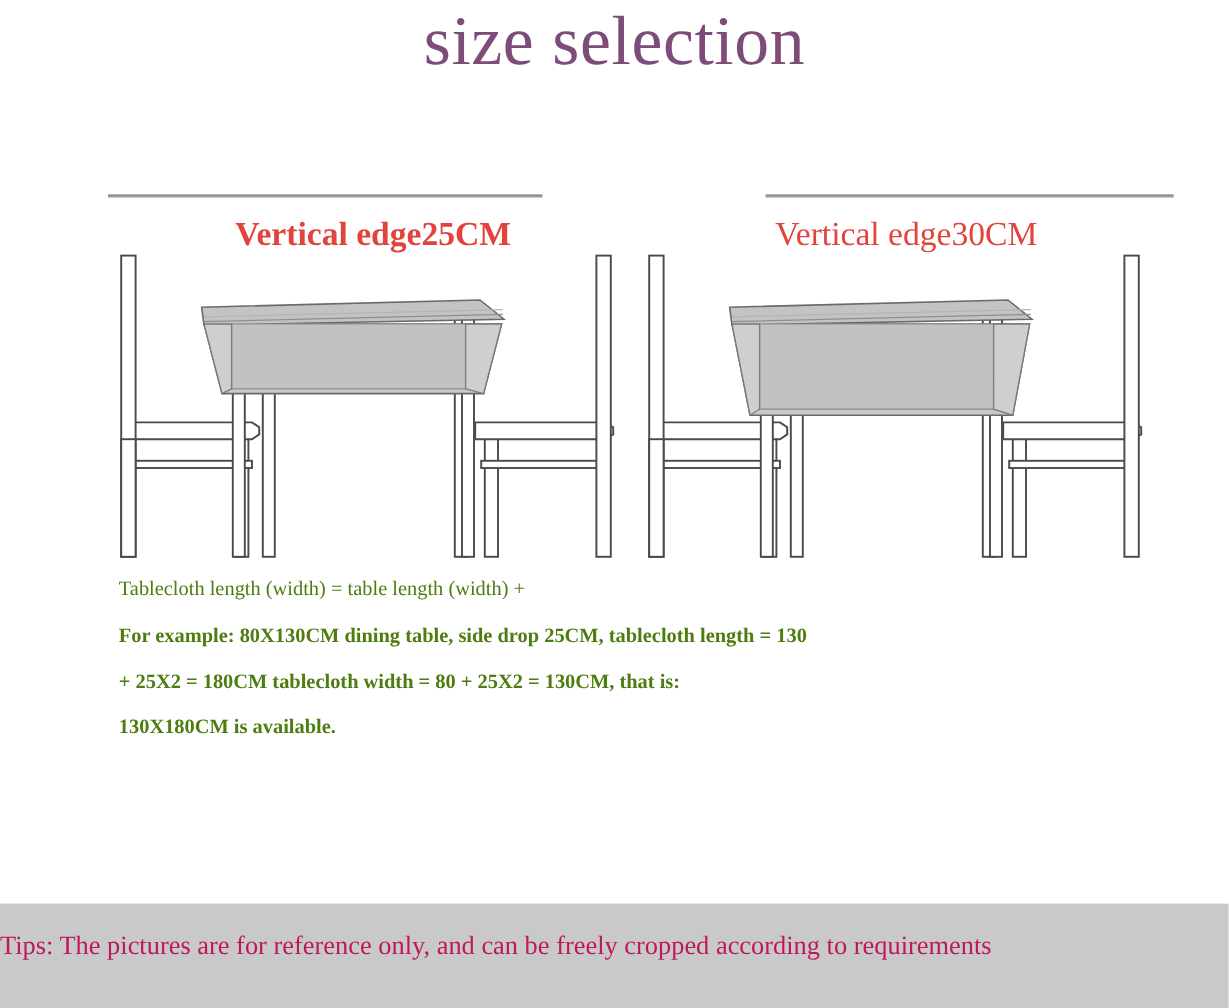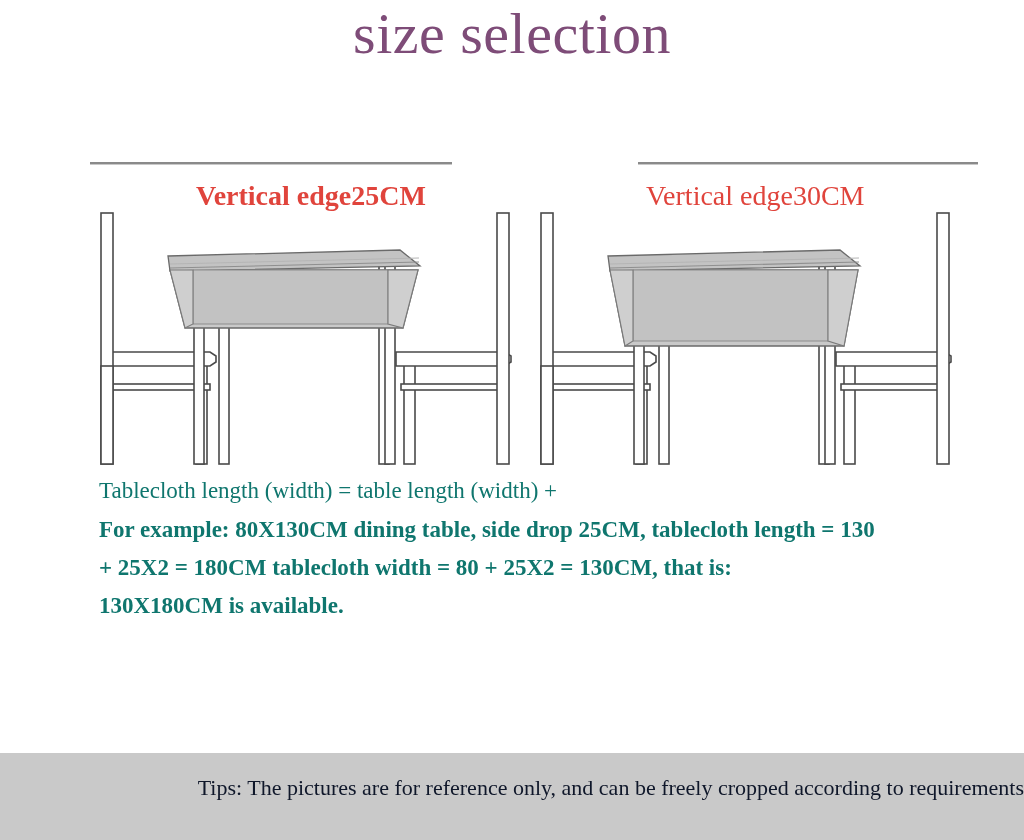--- a/index.html
+++ b/index.html
@@ -77,38 +77,38 @@
     top: 753px;
     width: 1024px;
     height: 87px;
     background: #c9c9c9;
   }
   #footer-text {
     position: absolute;
     left: 0;
     top: 22px;
     width: 1024px;
-    text-align: right;
+    text-align: left;
     font-family: "Liberation Serif", "DejaVu Serif", serif;
     font-size: 22px;
-    color: #0f172a;
+    color: #be185d;
     white-space: nowrap;
   }
 
   
   #body-text {
     position: absolute;
     left: 99px;
     top: 470px;
     width: 890px;
   }
   .body-line {
     font-family: "Liberation Serif", "DejaVu Serif", serif;
-    font-size: 23px;
-    color: #0f766e;
+    font-size: 17px;
+    color: #4d7c0f;
     line-height: 41px;
     white-space: nowrap;
   }
   .body-line.tight { line-height: 38px; font-weight: bold; }
 </style>
 </head>
 <body>
 
 <div id="page">
 

